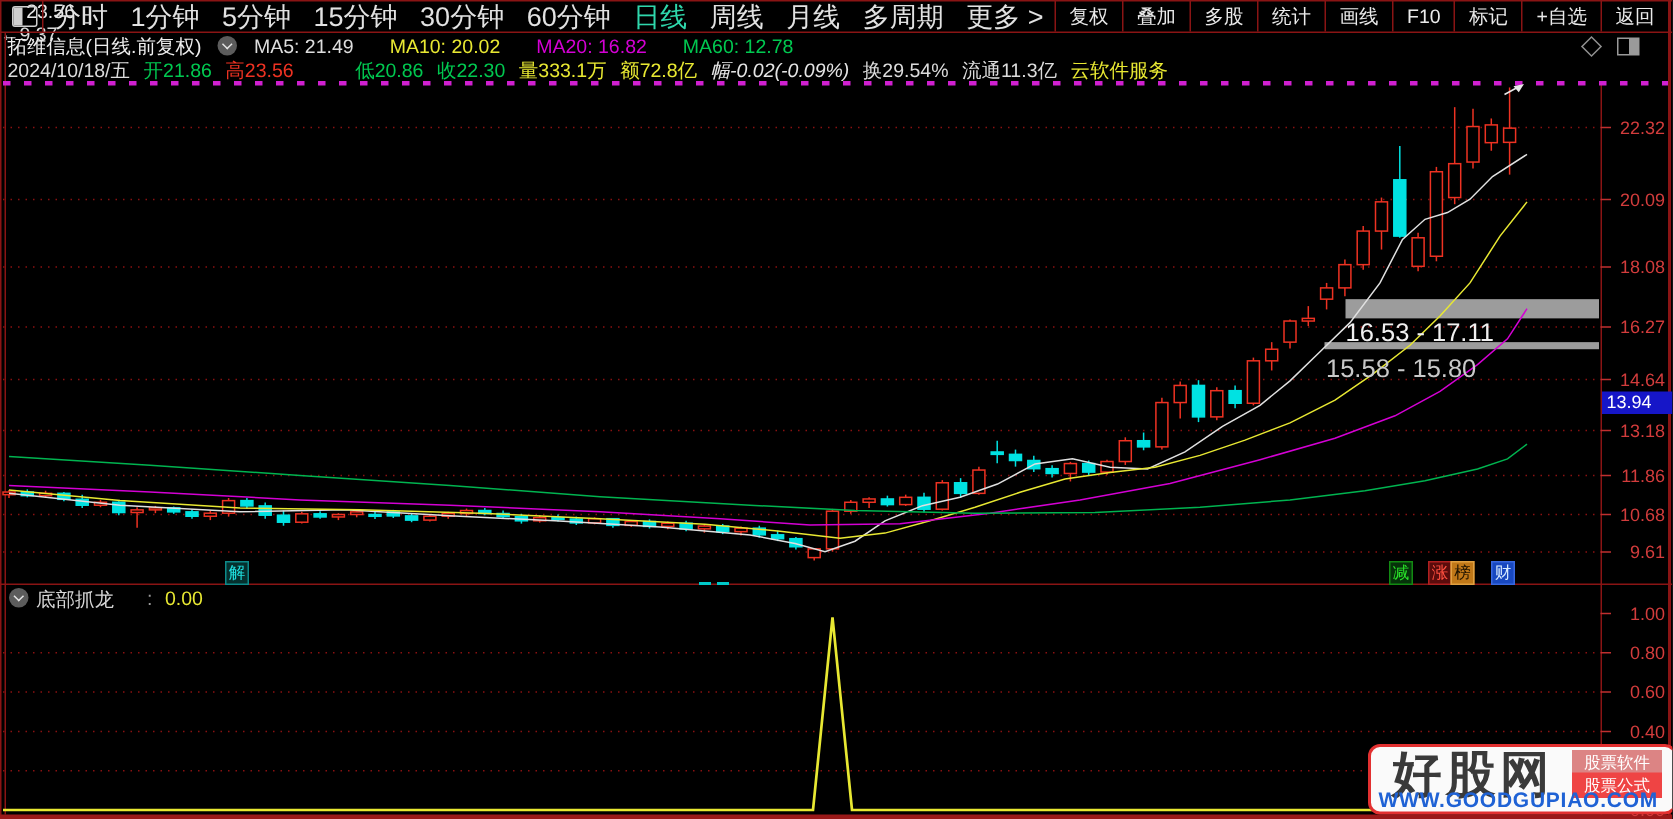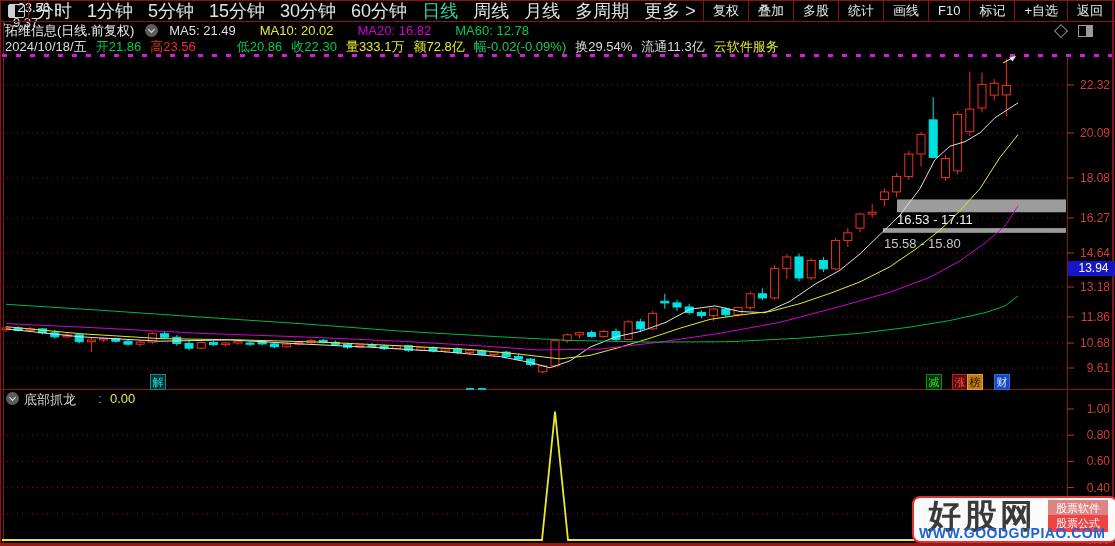--- a/index.html
+++ b/index.html
@@ -27,23 +27,23 @@
   .seg{white-space:nowrap;}
   
   #diamond-ic{left:1056px;top:26px;width:8px;height:8px;border:1px solid #909090;transform:rotate(45deg);}
   #corner-split{left:1078px;top:25px;width:13px;height:10px;border:1px solid #9a9a9a;}
   #corner-split .half{position:absolute;right:0;top:0;width:6px;height:10px;background:#9a9a9a;}
   
   #chart-svg{position:absolute;left:0;top:0;z-index:1;}
   
   .ylab{position:absolute;left:1068px;width:42px;text-align:right;font-size:12px;color:#d23c3c;z-index:2;}
   #price-marker{left:1068px;width:45px;background:#1616c8;color:#ffffff;font-size:12px;
-     text-align:center;padding-left:3px;height:15px;line-height:15px;z-index:3;}
-  
-  .zone-label{position:absolute;font-size:13px;z-index:3;white-space:nowrap;}
+     text-align:left;padding-left:3px;height:15px;line-height:15px;z-index:3;}
+  
+  .zone-label{position:absolute;font-size:17px;z-index:3;white-space:nowrap;}
   #anno-high{left:950px;top:55px;width:50px;text-align:right;font-size:13px;color:#e8e8e8;z-index:3;}
   #anno-low{left:546px;top:362px;font-size:13px;color:#dadada;z-index:3;}
   
   .badge{position:absolute;top:374px;width:14px;height:14px;font-size:11px;line-height:14px;
      text-align:center;z-index:3;box-sizing:content-box;}
   .evmark{position:absolute;height:2px;width:8px;background:#00c8c8;z-index:3;}
   
   #sub-header{left:0;top:390px;width:912px;height:18px;}
   #sub-header .circle-chevron{position:absolute;left:6px;top:2px;}
   #sub-name{position:absolute;left:24px;top:1px;font-size:13px;color:#d6d6d6;}
@@ -115,21 +115,21 @@
       </span>
   </div>
   <div id="inforow2" class="abs">
       <div class="seg" style="color: rgb(220, 220, 220);">2024/10/18/五</div>
       <div class="seg" style="color: rgb(0, 200, 80);">开21.86</div>
       <div class="seg" style="color: rgb(238, 50, 34);">高23.56</div>
       <div class="seg" style="color: rgb(0, 200, 80); margin-left: 32px;">低20.86</div>
       <div class="seg" style="color: rgb(0, 200, 80);">收22.30</div>
       <div class="seg" style="color: rgb(232, 232, 50);">量333.1万</div>
       <div class="seg" style="color: rgb(232, 232, 50);">额72.8亿</div>
-      <div class="seg" style="color: #22c55e;">幅-0.02(-0.09%)</div>
+      <div class="seg" style="color: #e5e5e5; font-style: italic;">幅-0.02(-0.09%)</div>
       <div class="seg" style="color: rgb(220, 220, 220);">换29.54%</div>
       <div class="seg" style="color: rgb(220, 220, 220);">流通11.3亿</div>
       <div class="seg" style="color: rgb(232, 232, 50);">云软件服务</div>
     </div>
 
   <div id="diamond-ic" class="abs"></div>
   <div id="corner-split" class="abs">
       <div class="half"></div>
     </div>
 

